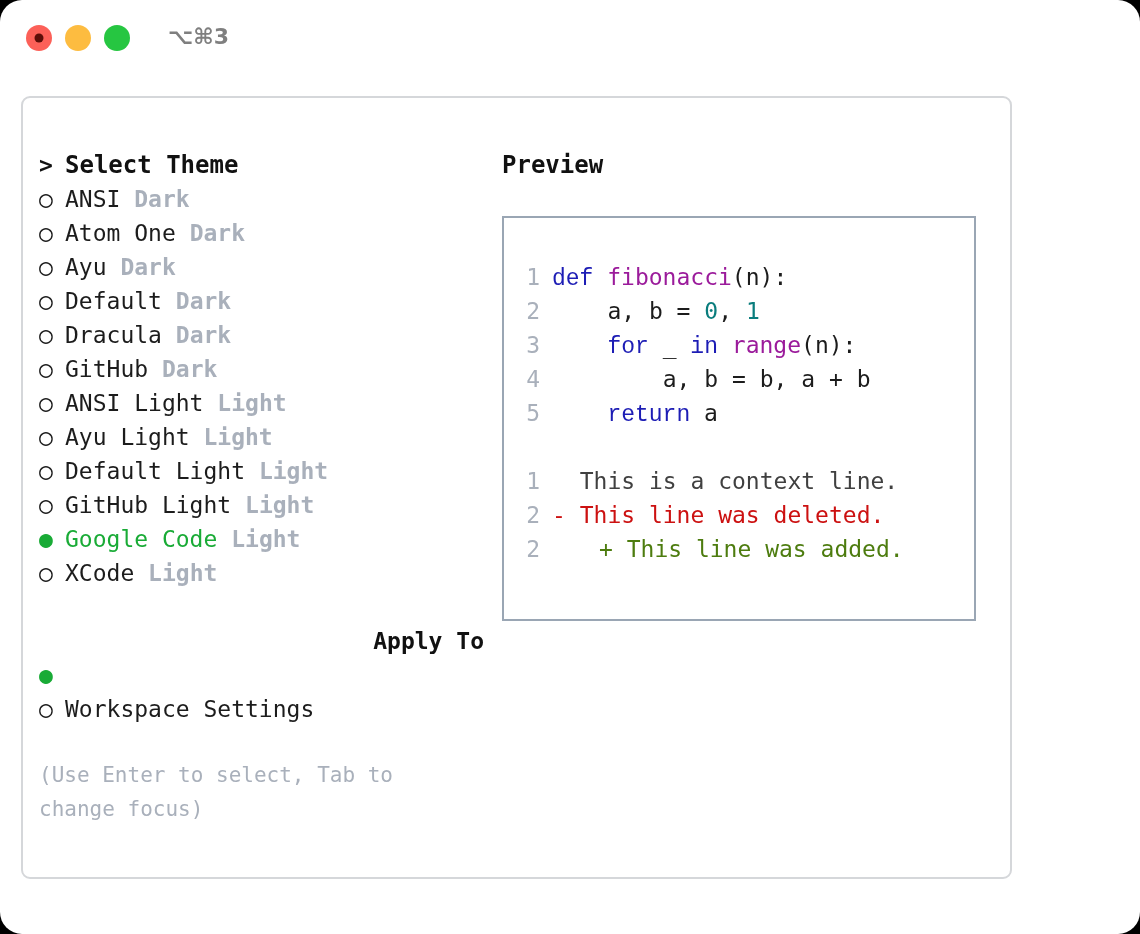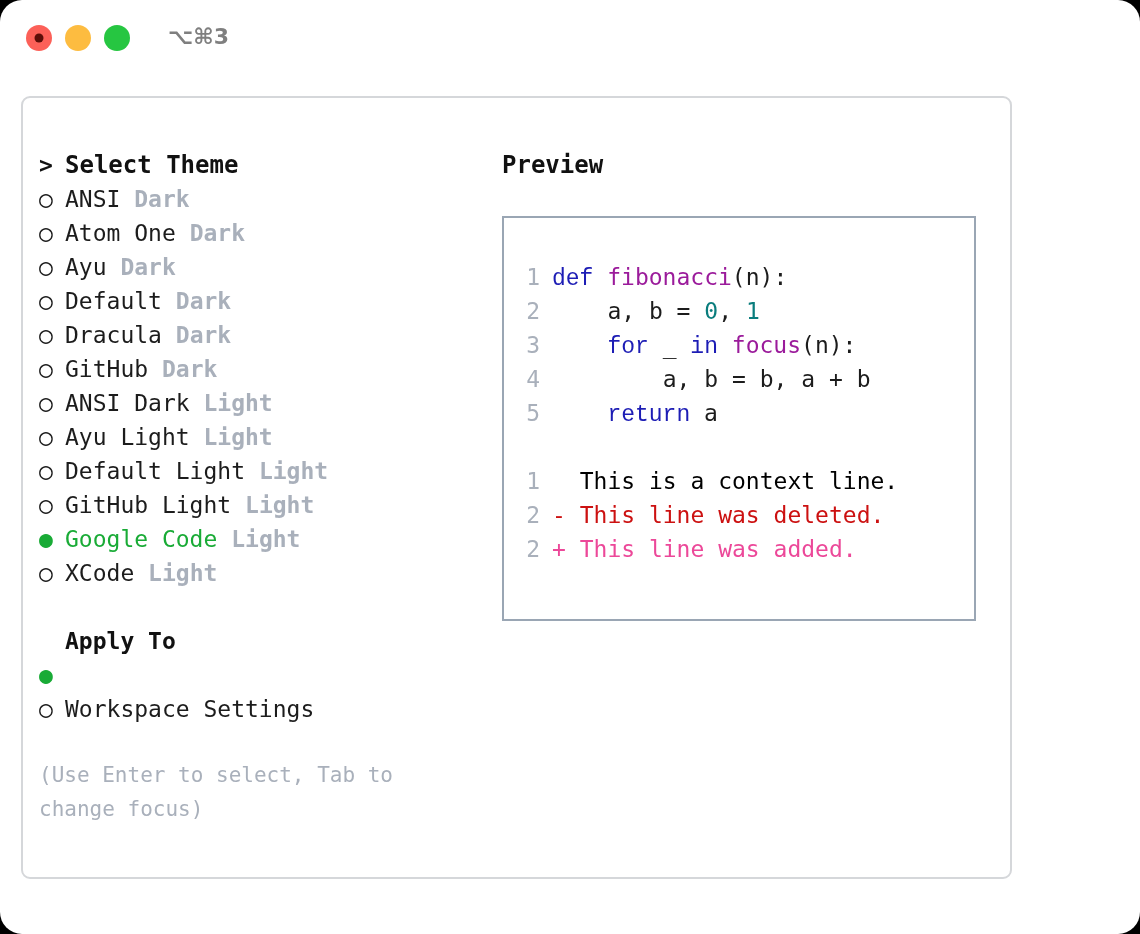--- a/index.html
+++ b/index.html
@@ -127,20 +127,21 @@
   .tag { color: #a9b0bb; font-weight: bold; }
 
   .section-title {
     font-weight: bold;
     color: #111111;
     font-size: 23px;
     height: 34px;
     line-height: 34px;
     padding-left: 26px;
     white-space: pre;
+    text-align: right;
   }
 
   .spacer-row { height: 34px; }
 
   .hint {
     position: absolute;
     left: 16px;
     top: 660px;
     width: 420px;
     color: #a9b0bb;
@@ -190,23 +191,23 @@
     text-align: right;
     color: #a9b0bb;
     margin-right: 12px;
   }
   .code-blank { height: 34px; }
 
   .tok-kw   { color: #1d1db5; font-family: Liberation Mono, monospace; }
   .tok-fn   { color: #9b1b9b; }
   .tok-num  { color: #0a7d7d; }
   .tok-plain{ color: #1c1c1c; }
-  .tok-ctx  { color: #000000; }
+  .tok-ctx  { color: #404040; }
   .tok-del  { color: #cc1111; }
-  .tok-add  { color: #ec4899; }
+  .tok-add  { color: #4d7c0f; margin-left: 47px; }
 </style>
 </head>
 <body>
 
 <div class="window">
 
   <div class="titlebar">
     <div class="traffic">
       <span class="dot red"></span>
       <span class="dot yellow"></span>
@@ -225,21 +226,21 @@
           <span>Select Theme</span>
         </div>
 
         <div id="theme-rows">
             <div class="row"><span class="marker">○</span><span class="label">ANSI</span><span> </span><span class="tag">Dark</span></div>
             <div class="row"><span class="marker">○</span><span class="label">Atom One</span><span> </span><span class="tag">Dark</span></div>
             <div class="row"><span class="marker">○</span><span class="label">Ayu</span><span> </span><span class="tag">Dark</span></div>
             <div class="row"><span class="marker">○</span><span class="label">Default</span><span> </span><span class="tag">Dark</span></div>
             <div class="row"><span class="marker">○</span><span class="label">Dracula</span><span> </span><span class="tag">Dark</span></div>
             <div class="row"><span class="marker">○</span><span class="label">GitHub</span><span> </span><span class="tag">Dark</span></div>
-            <div class="row"><span class="marker">○</span><span class="label">ANSI Dark</span><span> </span><span class="tag">Light</span></div>
+            <div class="row"><span class="marker">○</span><span class="label">ANSI Light</span><span> </span><span class="tag">Light</span></div>
             <div class="row"><span class="marker">○</span><span class="label">Ayu Light</span><span> </span><span class="tag">Light</span></div>
             <div class="row"><span class="marker">○</span><span class="label">Default Light</span><span> </span><span class="tag">Light</span></div>
             <div class="row"><span class="marker">○</span><span class="label">GitHub Light</span><span> </span><span class="tag">Light</span></div>
             <div class="row"><span class="marker filled">●</span><span class="label sel">Google Code</span><span> </span><span class="tag">Light</span></div>
             <div class="row"><span class="marker">○</span><span class="label">XCode</span><span> </span><span class="tag">Light</span></div>
           </div>
 
         <div class="spacer-row"></div>
 
         <div class="section-title">Apply To</div>
@@ -252,21 +253,21 @@
 
       <div class="hint">(Use Enter to select, Tab to change focus)</div>
 
       <div class="right-col">
         <div class="preview-title">Preview</div>
         <div class="code-box">
           <div class="code-inner">
             <div id="code-rows">
                 <div class="code-line"><span class="ln">1</span><span><span class="tok-kw">def </span><span class="tok-fn">fibonacci</span><span class="tok-plain">(n):</span></span></div>
                 <div class="code-line"><span class="ln">2</span><span><span class="tok-plain">    a, b = </span><span class="tok-num">0</span><span class="tok-plain">, </span><span class="tok-num">1</span></span></div>
-                <div class="code-line"><span class="ln">3</span><span><span class="tok-plain">    </span><span class="tok-kw">for</span><span class="tok-plain"> _ </span><span class="tok-kw">in</span><span class="tok-plain"> </span><span class="tok-fn">focus</span><span class="tok-plain">(n):</span></span></div>
+                <div class="code-line"><span class="ln">3</span><span><span class="tok-plain">    </span><span class="tok-kw">for</span><span class="tok-plain"> _ </span><span class="tok-kw">in</span><span class="tok-plain"> </span><span class="tok-fn">range</span><span class="tok-plain">(n):</span></span></div>
                 <div class="code-line"><span class="ln">4</span><span><span class="tok-plain">        a, b = b, a + b</span></span></div>
                 <div class="code-line"><span class="ln">5</span><span><span class="tok-plain">    </span><span class="tok-kw">return</span><span class="tok-plain"> a</span></span></div>
               </div>
             <div class="code-blank"></div>
             <div id="diff-rows">
                 <div class="code-line"><span class="ln">1</span><span class="tok-ctx">  This is a context line.</span></div>
                 <div class="code-line"><span class="ln">2</span><span class="tok-del">- This line was deleted.</span></div>
                 <div class="code-line"><span class="ln">2</span><span class="tok-add">+ This line was added.</span></div>
               </div>
           </div>

